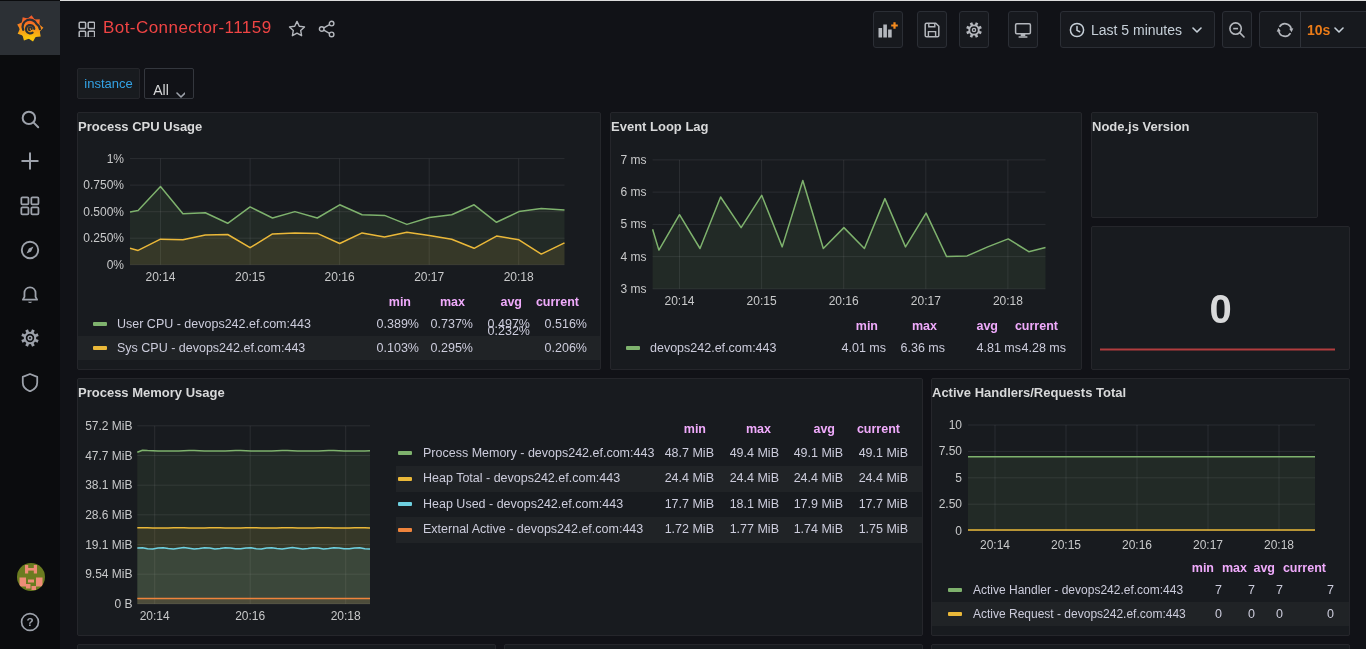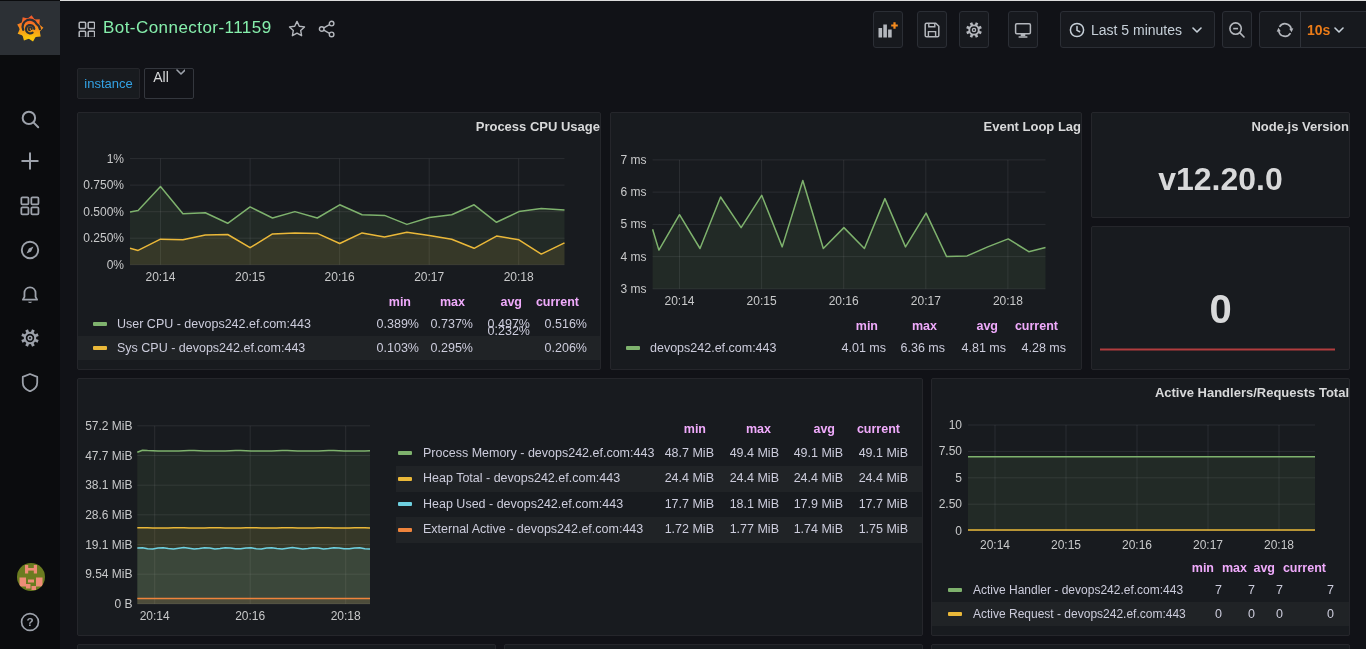--- a/index.html
+++ b/index.html
@@ -1,18 +1,18 @@
 <!DOCTYPE html>
 <html><head><meta charset="utf-8"><title>Grafana</title><style>
 *{margin:0;padding:0;box-sizing:border-box}
 html,body{width:1366px;height:649px;overflow:hidden;background:#111217;
  font-family:"Liberation Sans",sans-serif}
 #app{position:relative;width:1366px;height:649px}
 .panel{position:absolute;background:#181b1f;border:1px solid #25262b;border-radius:2px}
-.ptitle{position:absolute;left:0;right:0;top:6px;text-align:right;font-size:13px;
+.ptitle{position:absolute;left:0;right:0;top:6px;text-align:left;font-size:13px;
  font-weight:700;color:#d8d9da}
 .lh{position:absolute;color:#f0abfc;font-weight:700;text-align:right;font-size:12.5px}
 .ll{position:absolute;color:#ccccdc;white-space:nowrap;font-size:12.5px}
 .lv{position:absolute;color:#ccccdc;text-align:right;font-size:12.5px}
 .sw{position:absolute;width:14px;height:4px;border-radius:1px}
 .sideicon{position:absolute;left:21px}
 .tbtn{position:absolute;top:11px;height:37px;background:#17191e;border:1px solid #2b2e35;
  border-radius:3px;display:flex;align-items:center;justify-content:center}
 </style></head><body>
 <div id="app">
@@ -93,21 +93,21 @@
         <circle cx="9" cy="9" r="7.6" fill="none" stroke="#9da2ab" stroke-width="1.5"></circle>
         <text x="9" y="12.8" font-size="10.5" font-weight="bold" text-anchor="middle" fill="#9da2ab" font-family="Liberation Sans">?</text>
       </svg></div>
     <div style="position:absolute;left:60px;top:0;width:1306px;height:1px;background:#dcdcdc"></div>
     <div style="position:absolute;left:78px;top:21px"><svg width="17" height="16" viewBox="0 0 17 16" style="">
         <rect x="1.2" y="1.2" width="6.4" height="6.4" rx="1" fill="none" stroke="#b4b7bd" stroke-width="1.5"></rect>
         <rect x="1.2" y="10.2" width="6.4" height="6.4" rx="1" fill="none" stroke="#b4b7bd" stroke-width="1.5"></rect>
         <rect x="10.2" y="1.2" width="6.4" height="6.4" rx="1" fill="none" stroke="#b4b7bd" stroke-width="1.5"></rect>
         <rect x="10.2" y="10.2" width="6.4" height="6.4" rx="1" fill="none" stroke="#b4b7bd" stroke-width="1.5"></rect>
       </svg></div>
-    <div style="position:absolute;left:103px;top:18px;font-size:17px;color:#86efac;letter-spacing:.45px">Bot-Connector-11159</div>
+    <div style="position:absolute;left:103px;top:18px;font-size:17px;color:#ef4444;letter-spacing:.45px">Bot-Connector-11159</div>
     <div style="position:absolute;left:288px;top:20px"><svg width="18" height="17" viewBox="0 0 18 17" style="">
         <path d="M9 1.4l2.3 4.8 5.2.7-3.8 3.6.9 5.2L9 13.2l-4.6 2.5.9-5.2L1.5 6.9l5.2-.7z" fill="none" stroke="#b4b7bd" stroke-width="1.4" stroke-linejoin="round"></path>
       </svg></div>
     <div style="position:absolute;left:318px;top:20px"><svg width="17" height="18" viewBox="0 0 17 18" style="">
         <circle cx="13.6" cy="3.6" r="2.3" fill="none" stroke="#b4b7bd" stroke-width="1.4"></circle>
         <circle cx="3.7" cy="9" r="2.3" fill="none" stroke="#b4b7bd" stroke-width="1.4"></circle>
         <circle cx="13.6" cy="14.4" r="2.3" fill="none" stroke="#b4b7bd" stroke-width="1.4"></circle>
         <line x1="5.8" y1="7.9" x2="11.5" y2="4.7" stroke="#b4b7bd" stroke-width="1.4"></line>
         <line x1="5.8" y1="10.1" x2="11.5" y2="13.3" stroke="#b4b7bd" stroke-width="1.4"></line>
       </svg></div>
@@ -176,21 +176,21 @@
             <polygon points="2.4,6.8 0.7,10.7 4.8,10.3" fill="#b4b7bd"></polygon>
           </svg>
         </div>
         <div style="width:1px;height:35px;background:#2f3239"></div>
         <div style="flex:1;display:flex;align-items:center;padding-left:6px;font-size:14px;font-weight:700;color:#eb7b18">10s<svg width="10" height="6" viewBox="0 0 10 6" style="margin-left:4px">
             <polyline points="1,1 5.0,5 9,1" fill="none" stroke="#c7d0d9" stroke-width="1.6" stroke-linecap="round" stroke-linejoin="round"></polyline>
           </svg></div>
       </div>
     </div>
     <div style="position:absolute;left:77px;top:68px;width:63px;height:31px;background:#181b1f;border:1px solid #25262b;border-radius:2px;display:flex;align-items:center;justify-content:center;font-size:13px;font-weight:400;color:#33a2e5">instance</div>
-    <div style="position:absolute;left:144px;top:68px;width:50px;height:31px;background:#111217;border:1px solid #34373e;border-radius:2px;display:flex;align-items:flex-start;justify-content:center;font-size:14px;color:#d8d9da">All<svg width="9" height="6" viewBox="0 0 9 6" style="margin-left:7px">
+    <div style="position:absolute;left:144px;top:68px;width:50px;height:31px;background:#111217;border:1px solid #34373e;border-radius:2px;display:flex;align-items:flex-end;justify-content:center;font-size:14px;color:#d8d9da">All<svg width="9" height="6" viewBox="0 0 9 6" style="margin-left:7px">
         <polyline points="1,1 5.0,5 9,1" fill="none" stroke="#9da2ab" stroke-width="1.6" stroke-linecap="round" stroke-linejoin="round"></polyline>
       </svg></div>
     <div class="panel" style="left:77px;top:112px;width:524px;height:258px">
       <div class="ptitle">Process CPU Usage</div>
       <svg width="524" height="258" viewBox="0 0 524 258" style="position:absolute;left:0;top:0">
         <line x1="52" y1="45.6" x2="486.5" y2="45.6" stroke="rgba(204,204,220,0.10)" stroke-width="1"></line>
         <line x1="52" y1="72.1" x2="486.5" y2="72.1" stroke="rgba(204,204,220,0.10)" stroke-width="1"></line>
         <line x1="52" y1="98.7" x2="486.5" y2="98.7" stroke="rgba(204,204,220,0.10)" stroke-width="1"></line>
         <line x1="52" y1="125.2" x2="486.5" y2="125.2" stroke="rgba(204,204,220,0.10)" stroke-width="1"></line>
         <line x1="52" y1="151.7" x2="486.5" y2="151.7" stroke="rgba(204,204,220,0.10)" stroke-width="1"></line>
@@ -259,34 +259,34 @@
         <text x="396.9" y="192" text-anchor="middle" font-size="12" fill="#c8c9ca">20:18</text>
       </svg>
       <div class="lh" style="left:197px;top:205.5px;width:70px">min</div>
       <div class="lh" style="left:256px;top:205.5px;width:70px">max</div>
       <div class="lh" style="left:317px;top:205.5px;width:70px">avg</div>
       <div class="lh" style="left:377px;top:205.5px;width:70px">current</div>
       <div class="sw" style="left:15px;top:233px;background:#7eb26d"></div>
       <div class="ll" style="left:39px;top:227.5px;font-size:12.5px">devops242.ef.com:443</div>
       <div class="lv" style="left:195px;top:227.5px;width:80px">4.01 ms</div>
       <div class="lv" style="left:254px;top:227.5px;width:80px">6.36 ms</div>
-      <div class="lv" style="left:315px;top:227.5px;width:80px">4.81 ms</div>
+      <div class="lv" style="left:330px;top:227.5px;width:80px">4.81 ms</div>
       <div class="lv" style="left:375px;top:227.5px;width:80px">4.28 ms</div>
     </div>
-    <div class="panel" style="left:1091px;top:112px;width:259px;height:106px">
+    <div class="panel" style="left:1091px;top:112px;width:227px;height:106px">
       <div class="ptitle">Node.js Version</div>
-      <div style="position:absolute;left:0;right:0;top:48px;text-align:center;font-size:32px;font-weight:700;color:#d8d9da">v12.20.0</div>
     </div>
     <div class="panel" style="left:1091px;top:226px;width:259px;height:144px">
       <div style="position:absolute;left:0;right:0;top:60px;text-align:center;font-size:40px;font-weight:700;color:#d8d9da">0</div>
       <svg width="259" height="144" viewBox="0 0 259 144" style="position:absolute;left:0;top:0">
         <line x1="8" y1="122.5" x2="243" y2="122.5" stroke="#b13d3e" stroke-width="2"></line>
       </svg>
     </div>
     <div class="panel" style="left:77px;top:378px;width:846px;height:258px">
+      <div class="ptitle">Process Memory Usage</div>
       <svg width="846" height="258" viewBox="0 0 846 258" style="position:absolute;left:0;top:0">
         <line x1="59.3" y1="46.8" x2="292" y2="46.8" stroke="rgba(204,204,220,0.10)" stroke-width="1"></line>
         <line x1="59.3" y1="76.5" x2="292" y2="76.5" stroke="rgba(204,204,220,0.10)" stroke-width="1"></line>
         <line x1="59.3" y1="106.2" x2="292" y2="106.2" stroke="rgba(204,204,220,0.10)" stroke-width="1"></line>
         <line x1="59.3" y1="135.8" x2="292" y2="135.8" stroke="rgba(204,204,220,0.10)" stroke-width="1"></line>
         <line x1="59.3" y1="165.5" x2="292" y2="165.5" stroke="rgba(204,204,220,0.10)" stroke-width="1"></line>
         <line x1="59.3" y1="195.2" x2="292" y2="195.2" stroke="rgba(204,204,220,0.10)" stroke-width="1"></line>
         <line x1="59.3" y1="224.9" x2="292" y2="224.9" stroke="rgba(204,204,220,0.10)" stroke-width="1"></line>
         <line x1="76.7" y1="46.8" x2="76.7" y2="224.9" stroke="rgba(204,204,220,0.10)" stroke-width="1"></line>
         <line x1="172.2" y1="46.8" x2="172.2" y2="224.9" stroke="rgba(204,204,220,0.10)" stroke-width="1"></line>

